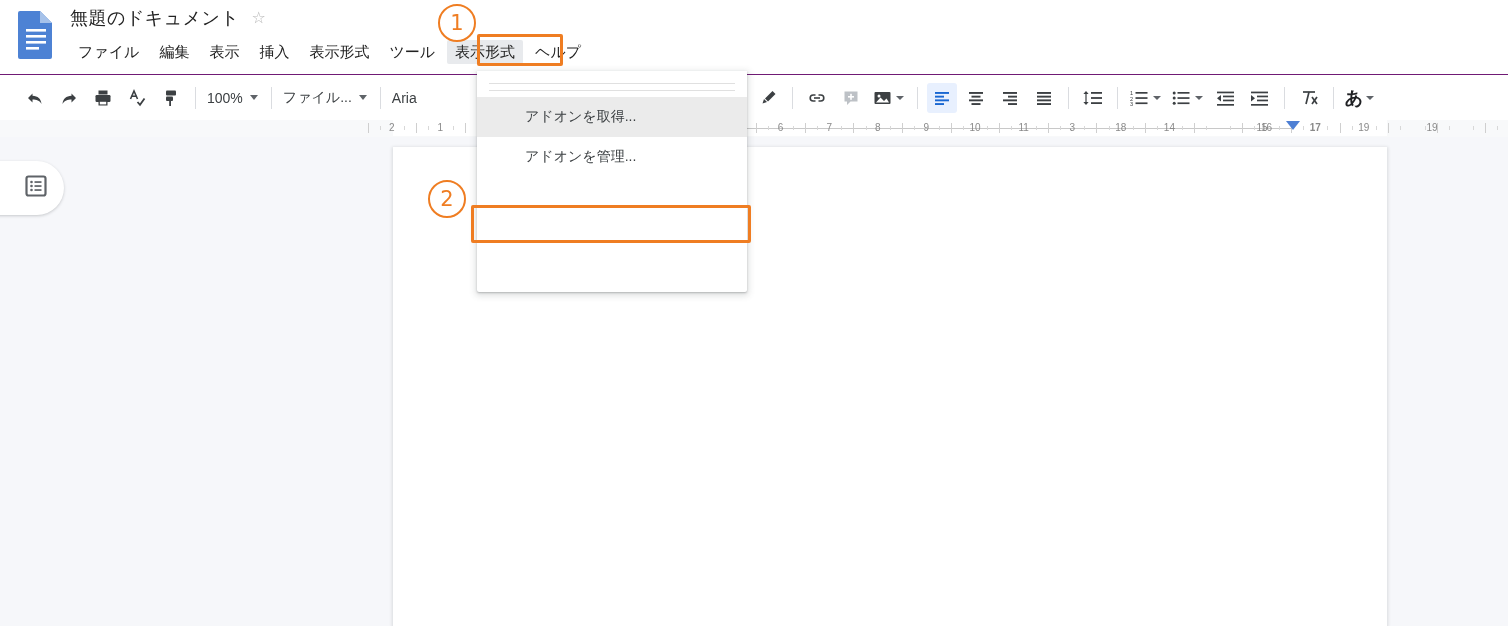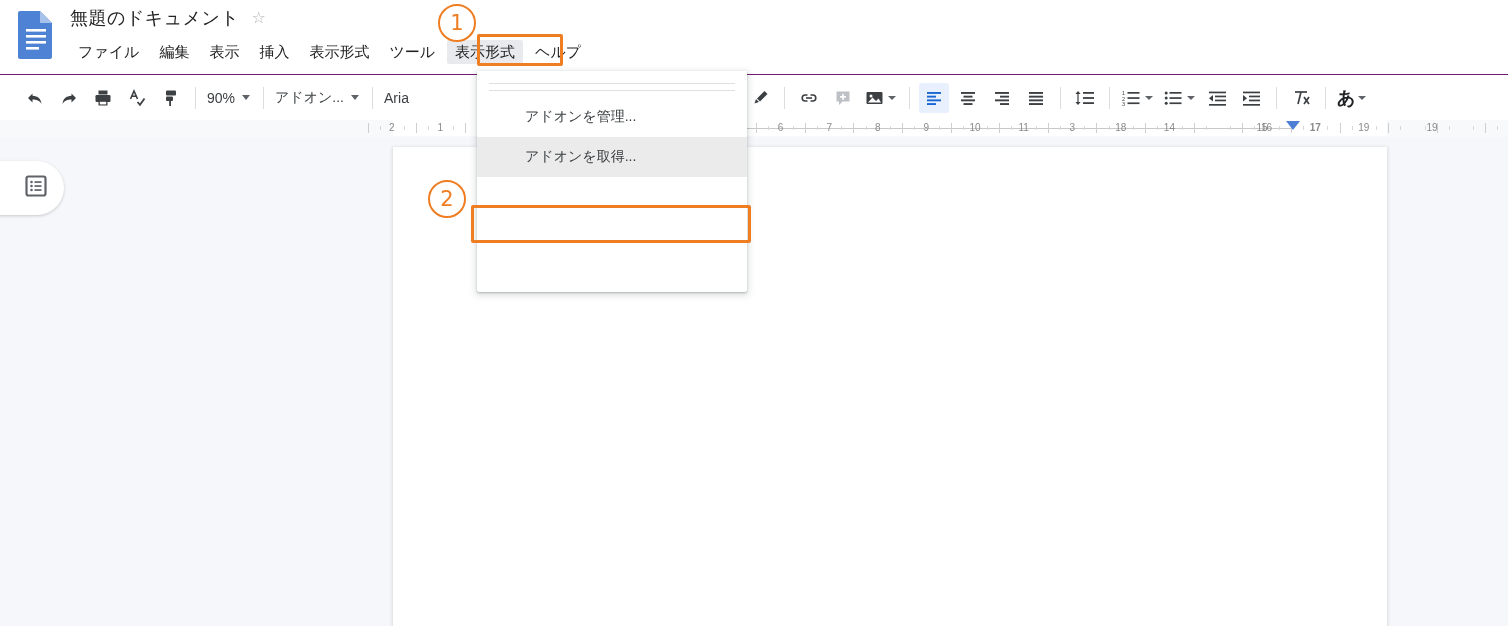--- a/index.html
+++ b/index.html
@@ -244,28 +244,28 @@
       <svg width="20" height="20" viewBox="0 0 20 20" fill="#3c4043">
         <rect x="5" y="2.5" width="10" height="5" rx="1"></rect>
         <rect x="5" y="8.5" width="7" height="4.5" rx="1"></rect>
         <rect x="8.2" y="13" width="1.8" height="5"></rect>
       </svg>
     </div>
 
     <div class="sep"></div>
 
     <div class="dd">
-      <span>90%</span>
+      <span>100%</span>
       <span class="caret"></span>
     </div>
 
     <div class="sep"></div>
 
     <div class="dd">
-      <span>アドオン...</span>
+      <span>ファイル...</span>
       <span class="caret"></span>
     </div>
 
     <div class="sep"></div>
 
     <div class="dd" style="overflow:hidden;max-width:34px">
       <span>Aria</span>
     </div>
 
     <div style="width:262px"></div>
@@ -539,22 +539,22 @@
       </span>
     </div>
     <div id="page">
       <div style="padding:44px 96px;font-size:14px;color:#202124;"></div>
     </div>
   </div>
 
   <div id="addon-menu">
     <div class="msep"></div>
     <div class="msep"></div>
+    <div class="mrow hl">アドオンを取得...</div>
     <div class="mrow">アドオンを管理...</div>
-    <div class="mrow hl">アドオンを取得...</div>
   </div>
 
   <div class="hlbox" id="hl-1"></div>
   <div class="hlbox" id="hl-2"></div>
   <div class="circ" id="circ-1">1</div>
   <div class="circ" id="circ-2">2</div>
 
 </div>
 
 </body></html>

